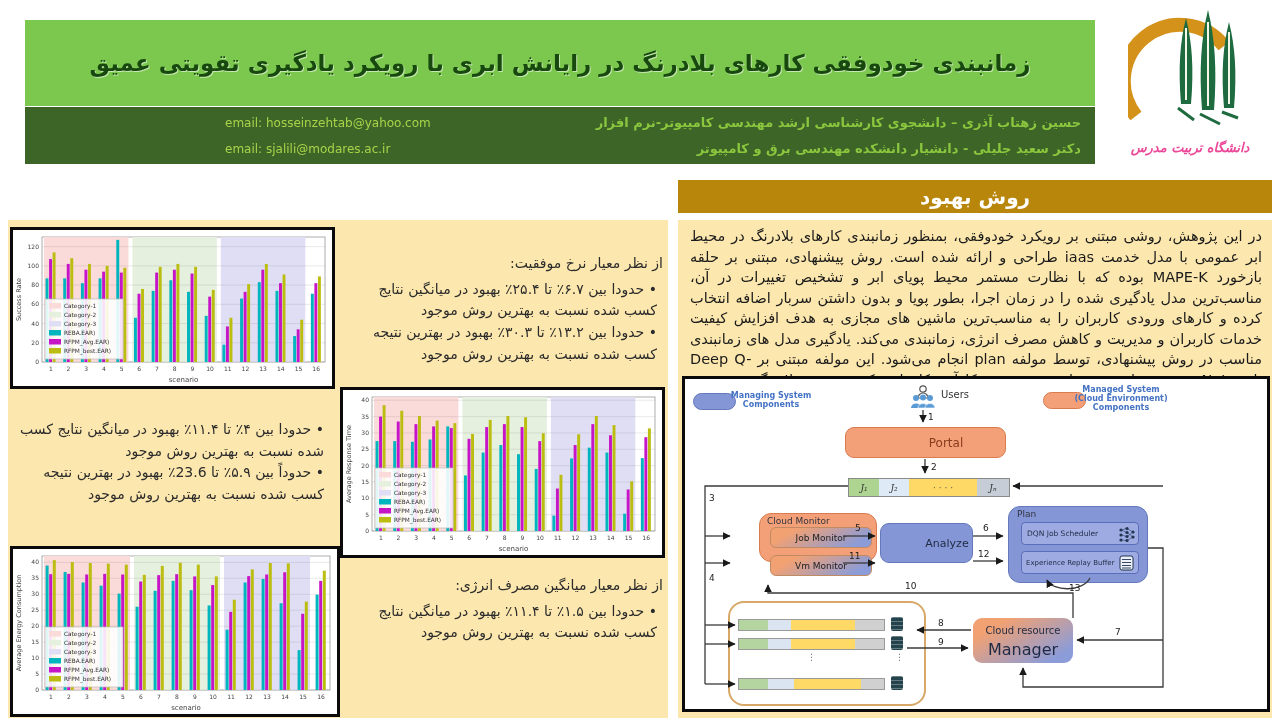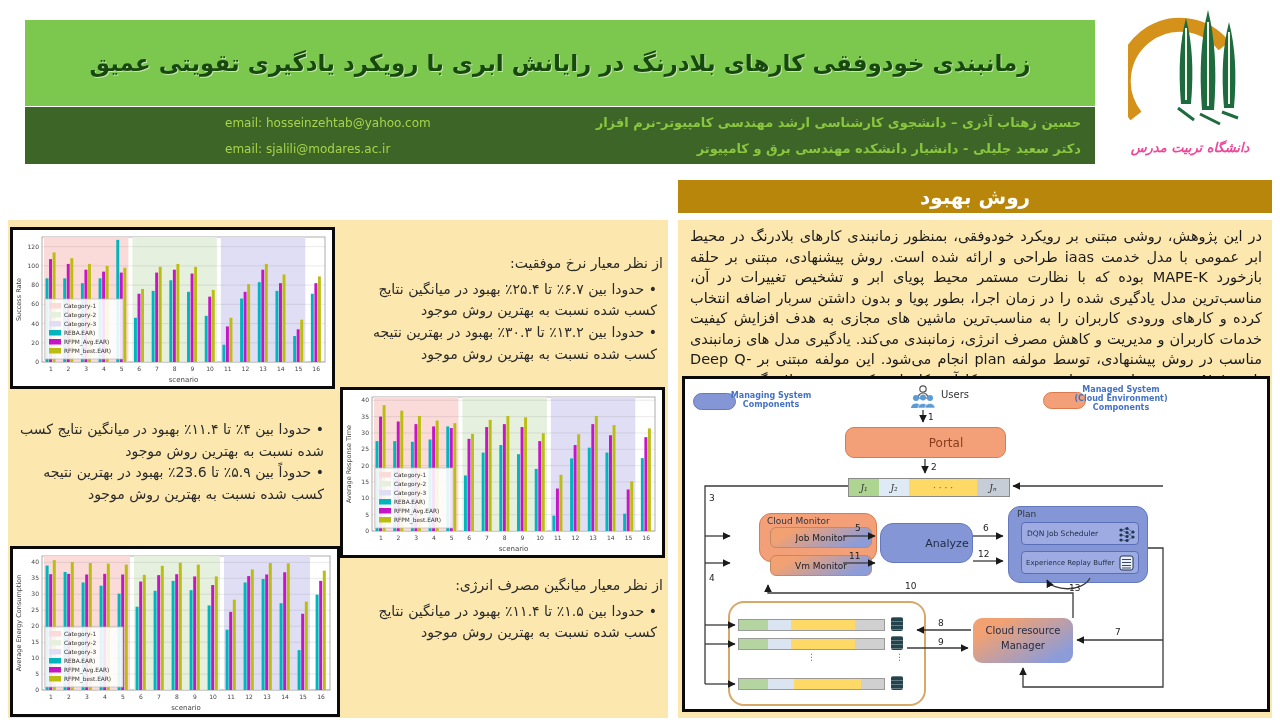--- a/index.html
+++ b/index.html
@@ -462,21 +462,21 @@
       <div class="qseg" style="width:68px;background:#fed966;color:#555;">· · · ·</div>
       <div class="qseg" style="width:32px;background:#c6cdd6;">Jₙ</div>
     </div>
 
     <div class="dg rbox orange" style="left:40px;top:134px;width:118px;height:49px;border-radius:12px;margin-left:34px;">
       <div class="dlabel" style="position:absolute;left:7px;top:2px;">Cloud Monitor</div>
       <div class="gradpill ctext" style="position:absolute;left:10px;top:13px;width:100px;height:19px;font-size:9px;color:#222;">Job Monitor</div>
       <div class="gradpill ctext" style="position:absolute;left:10px;top:41px;width:100px;height:19px;font-size:9px;color:#222;">Vm Monitor</div>
     </div>
 
-    <div class="dg rbox blue ctext" style="left:195px;top:144px;width:93px;height:40px;font-size:11px;color:#1f2a44;border-radius:13px;">Analyze</div>
+    <div class="dg rbox blue ctext" style="left:195px;top:144px;width:93px;height:40px;font-size:11px;color:#1f2a44;">Analyze</div>
 
     <div class="dg rbox blue" style="left:323px;top:127px;width:140px;height:77px;border-radius:12px;">
       <div class="dlabel" style="position:absolute;left:8px;top:2px;">Plan</div>
       <div class="dg" style="left:12px;top:15px;width:118px;height:23px;background:#9dabe2;border:1px solid #5a6db8;border-radius:4px;">
         <span style="position:absolute;left:5px;top:6px;font-size:7.5px;color:#1f2a44;">DQN Job Scheduler</span>
         <svg style="position:absolute;right:2px;top:3px;" width="18" height="17">
           <g fill="#1f3550">
               <circle cx="3" cy="4" r="1.6"></circle>
               <circle cx="3" cy="9" r="1.6"></circle>
               <circle cx="3" cy="14" r="1.6"></circle>
@@ -521,21 +521,21 @@
         <span style="width:16%;background:#d0d0d0;"></span>
     </div>
     <div class="srv" style="top:238px;"></div>
     <div class="srv" style="top:257px;"></div>
     <div class="srv" style="top:297px;"></div>
     <div class="vdots" style="left:122px;top:274px;">⋮</div>
     <div class="vdots" style="left:210px;top:274px;">⋮</div>
 
     <div class="dg gradpill" style="left:288px;top:239px;width:100px;height:45px;border-radius:9px;border:none;">
       <div style="position:absolute;left:0;top:7px;width:100%;text-align:center;font-size:10px;color:#1f2a44;">Cloud resource</div>
-      <div style="position:absolute;left:0;top:22px;width:100%;text-align:center;font-size:10px;color:#1f2a44;">Manager</div>
+      <div style="position:absolute;left:0;top:22px;width:100%;text-align:center;font-size:16px;color:#1f2a44;">Manager</div>
     </div>
 
     <svg class="dsvg">
       <defs>
         <marker id="ah" markerWidth="7" markerHeight="7" refX="5.5" refY="3" orient="auto">
           <path d="M0,0 L6,3 L0,6 Z" fill="#1a1a1a"></path>
         </marker>
       </defs>
       <g stroke="#3a3a3a" stroke-width="1.3" fill="none">
         <path d="M238 31 V43" marker-end="url(#ah)"></path>

